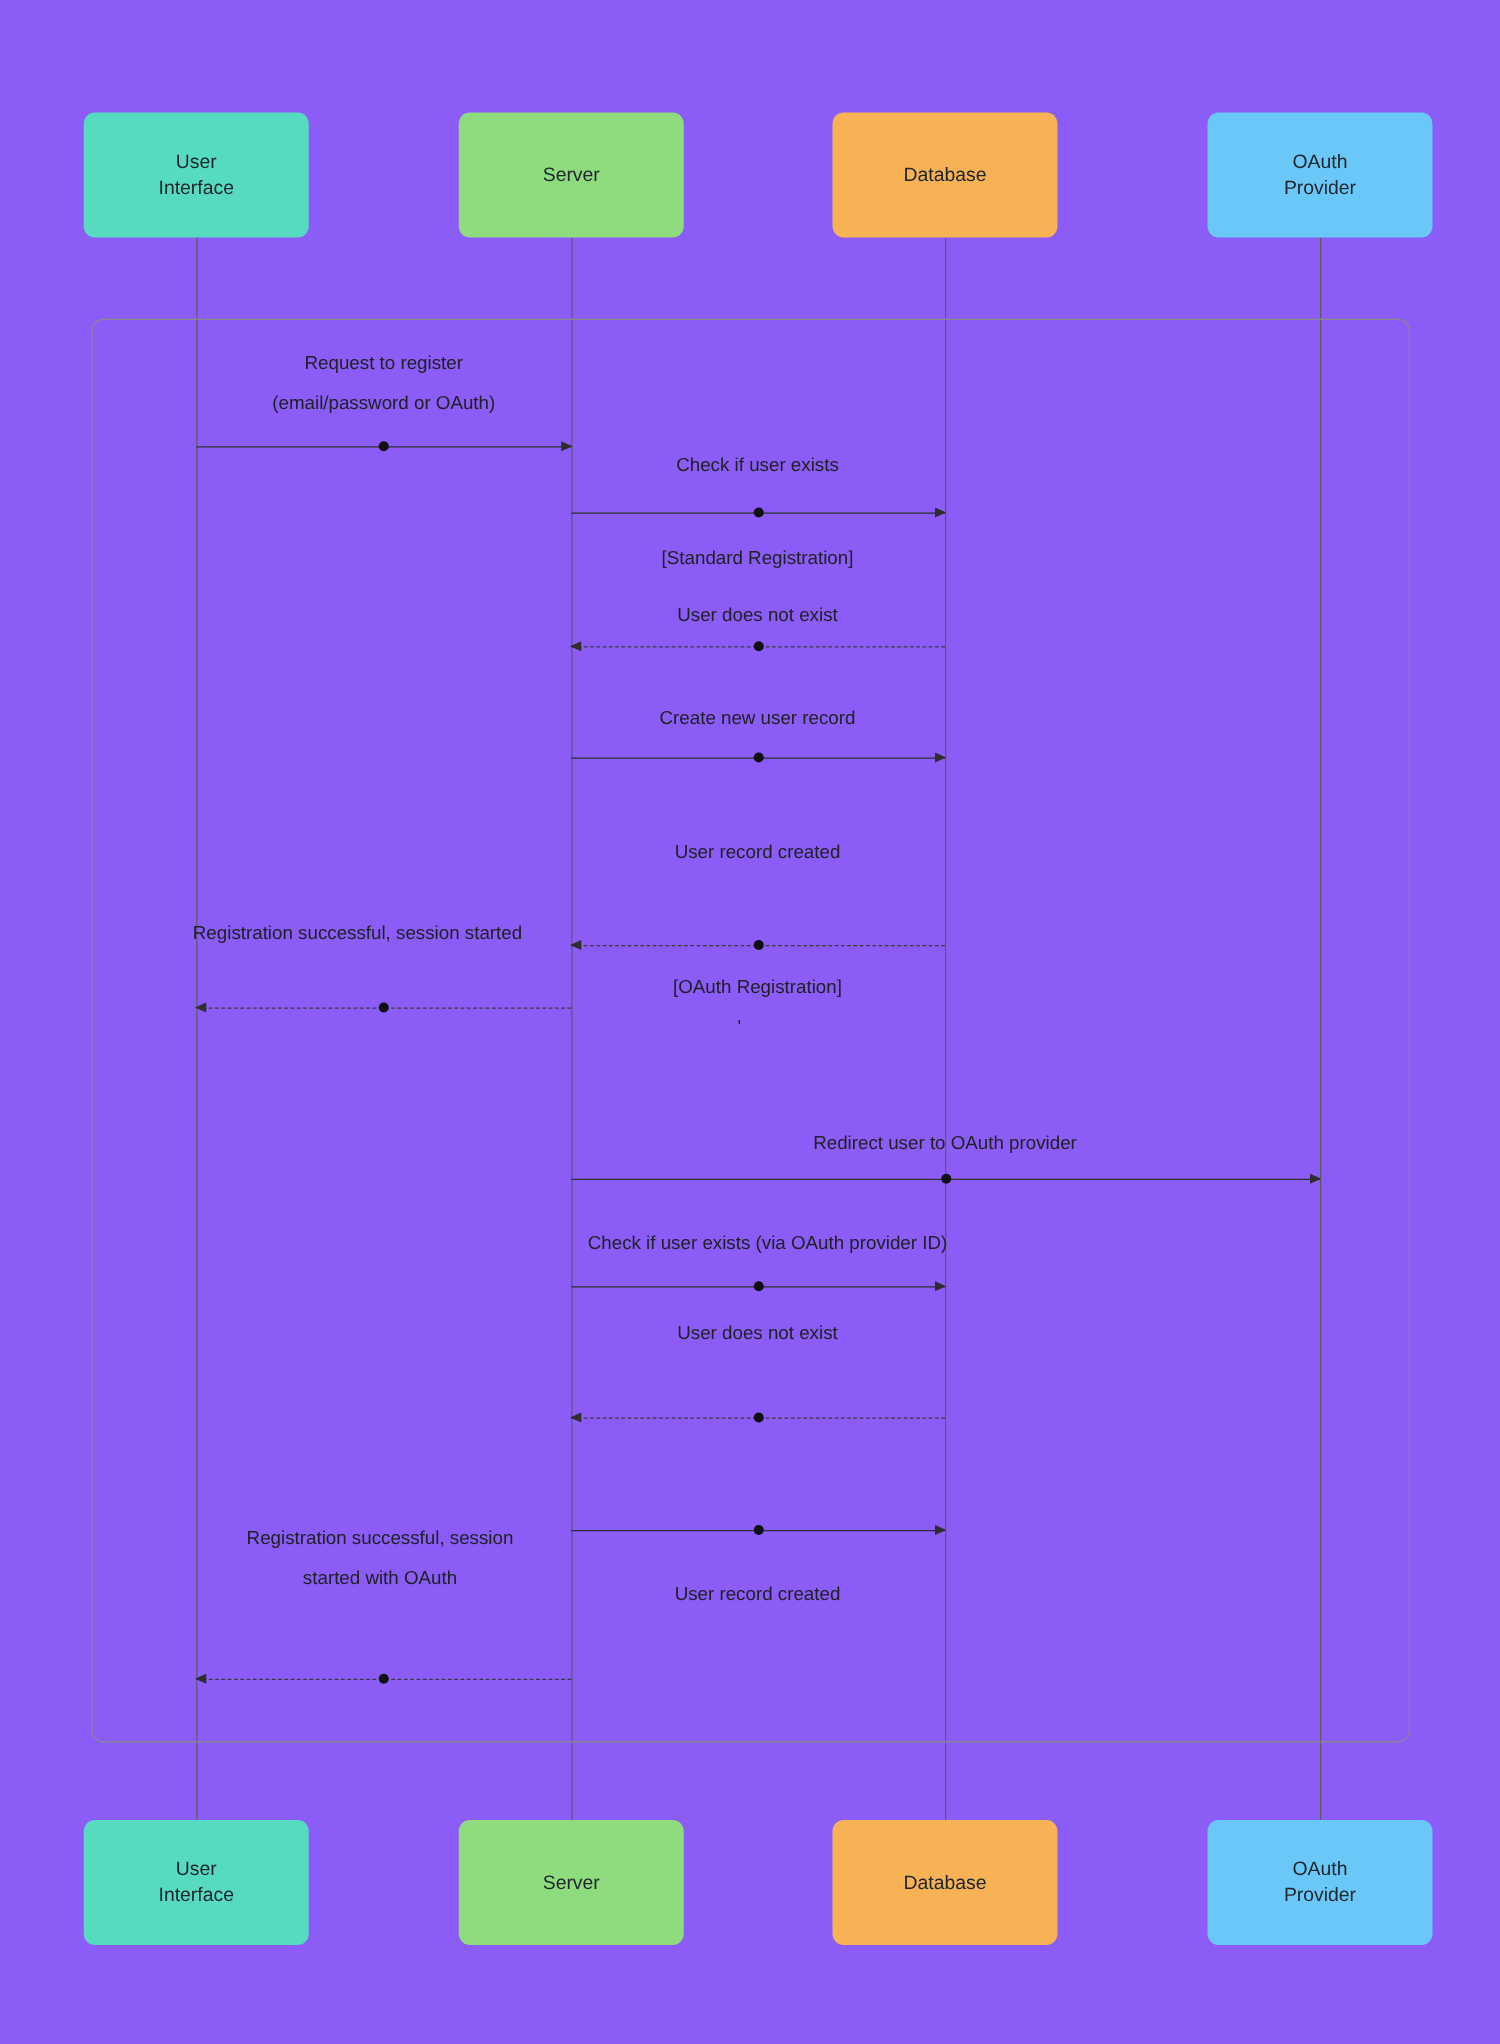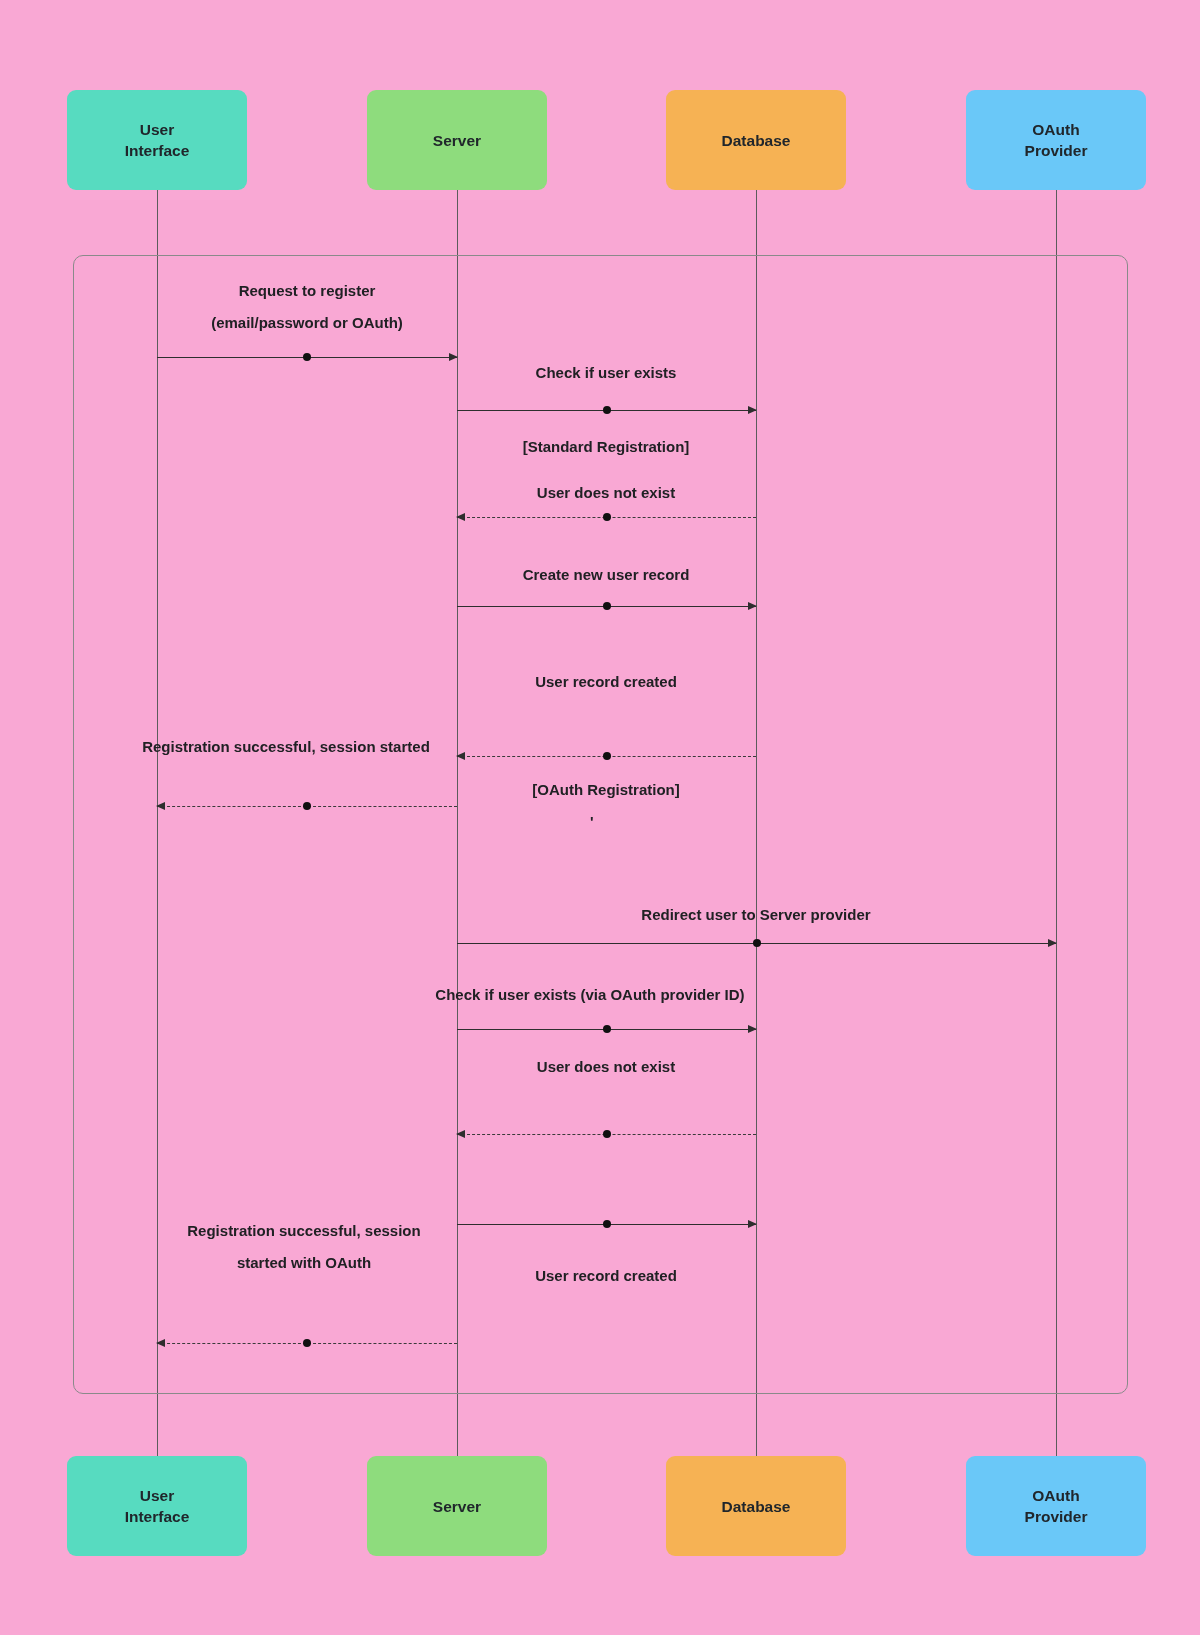--- a/index.html
+++ b/index.html
@@ -1,23 +1,22 @@
 <!DOCTYPE html>
 <html><head>
 <meta charset="utf-8">
 <style>
   html, body { margin: 0; padding: 0; background: #ffffff; }
   #canvas {
     position: relative;
     width: 1200px;
     height: 1635px;
-    background: #f9a8d4;
+    background: #8b5cf6;
     font-family: "Liberation Sans", sans-serif;
     overflow: hidden;
-    font-weight: bold;
   }
   .actor-box {
     position: absolute;
     width: 180px;
     height: 100px;
     border-radius: 9px;
     display: flex;
     align-items: center;
     justify-content: center;
     text-align: center;
@@ -139,27 +138,27 @@
 
   <div class="msg-label" style="left:116px; top:747px; width:340px;">Registration successful, session started</div>
   <div class="arrow dashed" style="left:157px; top:806px; width:300px;">
     <span class="dot"></span>
     <span class="head left"></span>
   </div>
 
   <div class="msg-label" style="left:446px; top:790px; width:320px;">[OAuth Registration]</div>
   <div class="stray" style="left:590px; top:813px;">'</div>
 
-  <div class="msg-label" style="left:586px; top:915px; width:340px;">Redirect user to Server provider</div>
+  <div class="msg-label" style="left:586px; top:915px; width:340px;">Redirect user to OAuth provider</div>
   <div class="arrow solid" style="left:457px; top:943px; width:599px;">
     <span class="dot"></span>
     <span class="head right"></span>
   </div>
 
-  <div class="msg-label" style="left:380px; top:995px; width:420px;">Check if user exists (via OAuth provider ID)</div>
+  <div class="msg-label" style="left:404px; top:995px; width:420px;">Check if user exists (via OAuth provider ID)</div>
   <div class="arrow solid" style="left:457px; top:1029px; width:299px;">
     <span class="dot"></span>
     <span class="head right"></span>
   </div>
 
   <div class="msg-label" style="left:446px; top:1067px; width:320px;">User does not exist</div>
   <div class="arrow dashed" style="left:457px; top:1134px; width:299px;">
     <span class="dot"></span>
     <span class="head left"></span>
   </div>

